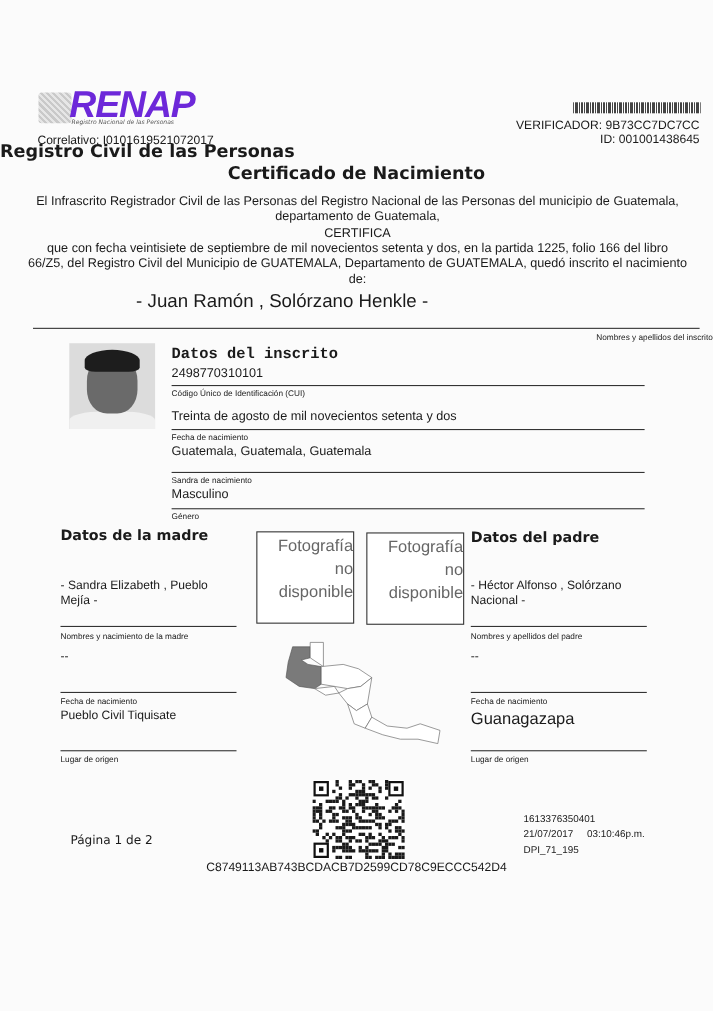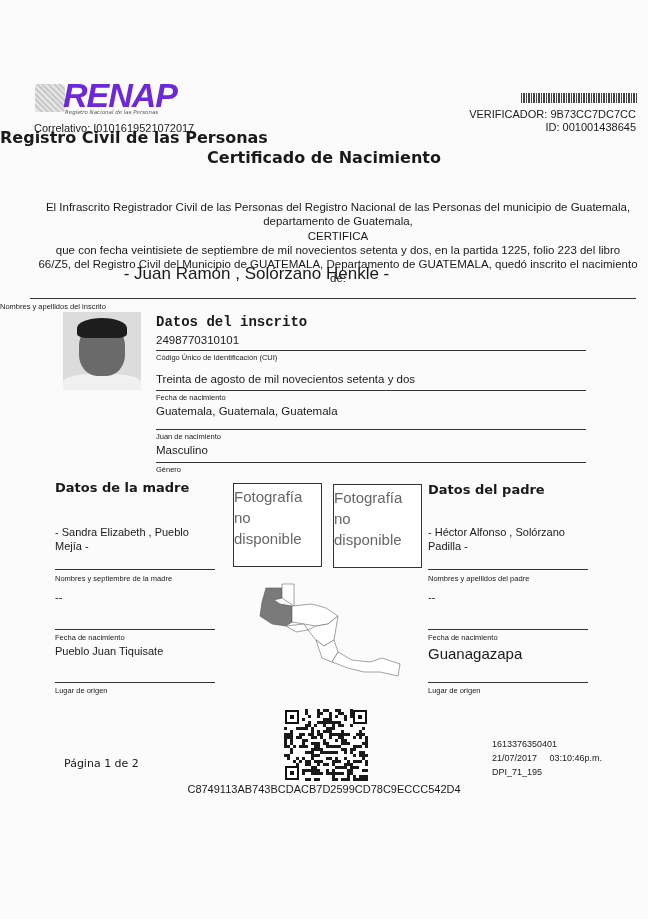--- a/index.html
+++ b/index.html
@@ -17,29 +17,29 @@
   #logo .sub { position:absolute; left:30px; top:31px; font-size:5.5px; font-style:italic; color:#555; }
   #correlativo { left:34px; top:122px; font-size:11px; }
   #barcode { left:521px; top:93px; width:116px; height:10px;
      background:repeating-linear-gradient(90deg,#444 0 1px,#fff 1px 2px,#444 2px 4px,#fff 4px 5px); }
   #verificador { right:12px; top:108px; font-size:11px; text-align:right;margin-left:28px; }
   #docid { right:12px; top:121px; font-size:11px; text-align:right; }
 
   #title1 { left:0; width:648px; top:128px; font-weight:bold; font-size:16px; }
   #title2 { left:0; width:648px; top:148px; text-align:center; font-weight:bold; font-size:16px; }
 
-  .para { left:38px; width:600px; text-align:center; font-size:11.5px; line-height:14px;margin-top:24px; }
+  .para { left:25px; width:600px; text-align:center; font-size:11.5px; line-height:14px; }
   #p1 { top:176px; }
   #certifica { top:205px; }
   #p2 { top:219px; }
   #fullname { left:0; width:513px; top:264px; text-align:center; font-size:17px; }
   .rule { height:0; border-top:1.5px solid #333; }
   #rule-name { left:30px; width:606px; top:298px; }
   .caption { font-size:7.5px; color:#222; }
-  #cap-name { left:0; width:648px; top:302px; text-align:left; }
+  #cap-name { left:0; width:648px; top:302px; text-align:right; }
 
   
   #photo { left:63px; top:312px; width:78px; height:78px; background:#dcdcdc; overflow:hidden; }
   #photo .head { position:absolute; left:16px; top:10px; width:46px; height:54px; border-radius:45% 45% 40% 40%; background:#6a6a6a; }
   #photo .hair { position:absolute; left:14px; top:6px; width:50px; height:20px; border-radius:50% 50% 20% 20%; background:#1d1d1d; }
   #photo .shirt { position:absolute; left:0; top:62px; width:78px; height:20px; border-radius:40% 40% 0 0; background:#f0f0f0; }
   #h-inscrito { left:156px; top:314px; font-weight:bold; font-size:14px;font-family:Liberation Mono, monospace; }
   .val { font-size:11.5px; }
   .lbl { font-size:7.5px; }
   #cui-val { left:156px; top:334px; }
@@ -73,31 +73,31 @@
   #madre-fecha-lbl { left:55px; top:633px; }
   #padre-fecha-lbl { left:428px; top:633px; }
   #madre-lugar { left:55px; top:645px; font-size:11px; }
   #padre-lugar { left:428px; top:645px; font-size:15px; }
   #rule-madre-lugar { left:55px; width:160px; top:682px; }
   #rule-padre-lugar { left:428px; width:160px; top:682px; }
   #madre-lugar-lbl { left:55px; top:686px; }
   #padre-lugar-lbl { left:428px; top:686px; }
 
   .nophoto { width:89px; height:84px; border:1px solid #333; background:#fff; color:#666;
-    font-size:15px; text-align:left; line-height:21px; padding-top:2px; box-sizing:border-box; }
+    font-size:15px; text-align:right; line-height:21px; padding-top:2px; box-sizing:border-box; }
   #nophoto-madre { left:233px; top:483px; }
   #nophoto-padre { left:333px; top:484px; }
 
   #map { left:252px; top:580px; width:160px; height:100px; }
 
   
   #qr { left:284px; top:709px; width:84px; height:72px; }
   #pagina { left:64px; top:757px; font-size:11px; }
   #hash { left:0; width:648px; top:783px; text-align:center; font-size:11px; }
-  .meta { font-size:9px; left:476px;margin-left:16px; }
+  .meta { font-size:9px; left:476px; }
   #meta1 { top:739px; }
   #meta2 { top:753px; }
   #meta3 { top:767px; }
 </style>
 </head>
 <body>
 
 <div id="logo" class="abs">
   <div class="mark"></div>
   <div class="word">RENAP</div>
@@ -105,68 +105,68 @@
 </div>
 <div id="correlativo" class="abs cond">Correlativo: I0101619521072017</div>
 <div id="barcode" class="abs"></div>
 <div id="verificador" class="abs cond">VERIFICADOR: 9B73CC7DC7CC</div>
 <div id="docid" class="abs cond">ID: 001001438645</div>
 <div id="title1" class="abs">Registro Civil de las Personas</div>
 <div id="title2" class="abs">Certificado de Nacimiento</div>
 
 <div id="p1" class="abs para cond">El Infrascrito Registrador Civil de las Personas del Registro Nacional de las Personas del municipio de Guatemala, departamento de Guatemala,</div>
 <div id="certifica" class="abs para cond">CERTIFICA</div>
-<div id="p2" class="abs para cond">que con fecha veintisiete de septiembre de mil novecientos setenta y dos, en la partida 1225, folio 223  del libro 66/Z5, del Registro Civil del Municipio de GUATEMALA, Departamento de GUATEMALA, quedó inscrito el nacimiento  de:</div>
+<div id="p2" class="abs para cond">que con fecha veintisiete de septiembre de mil novecientos setenta y dos, en la partida 1225, folio 166  del libro 66/Z5, del Registro Civil del Municipio de GUATEMALA, Departamento de GUATEMALA, quedó inscrito el nacimiento  de:</div>
 <div id="fullname" class="abs cond">- Juan Ramón , Solórzano Henkle -</div>
 <div id="rule-name" class="abs rule"></div>
 <div id="cap-name" class="abs caption cond">Nombres y apellidos del inscrito</div>
 
 <div id="photo" class="abs">
   <div class="shirt"></div>
     <div class="head"></div>
     <div class="hair"></div>
 </div>
 <div id="h-inscrito" class="abs">Datos del inscrito</div>
 <div id="cui-val" class="abs val cond">2498770310101</div>
 <div id="rule-cui" class="abs rule"></div>
 <div id="cui-lbl" class="abs lbl cond">Código Único de Identificación (CUI)</div>
 <div id="fecha-val" class="abs val cond">Treinta de agosto de mil novecientos setenta y dos</div>
 <div id="rule-fecha" class="abs rule"></div>
 <div id="fecha-lbl" class="abs lbl cond">Fecha de nacimiento</div>
 <div id="lugar-val" class="abs val cond">Guatemala, Guatemala, Guatemala</div>
 <div id="rule-lugar" class="abs rule"></div>
-<div id="lugar-lbl" class="abs lbl cond">Juan de nacimiento</div>
+<div id="lugar-lbl" class="abs lbl cond">Sandra de nacimiento</div>
 <div id="genero-val" class="abs val cond">Masculino</div>
 <div id="rule-genero" class="abs rule"></div>
 <div id="genero-lbl" class="abs lbl cond">Género</div>
 
 <div id="h-madre" class="abs h-parent">Datos de la madre</div>
 <div id="madre-name" class="abs pname cond">- Sandra Elizabeth , Pueblo Mejía -</div>
 <div id="rule-madre-name" class="abs rule"></div>
-<div id="madre-name-lbl" class="abs lbl cond">Nombres y septiembre de la madre</div>
+<div id="madre-name-lbl" class="abs lbl cond">Nombres y nacimiento de la madre</div>
 <div id="madre-fecha" class="abs cond">--</div>
 <div id="rule-madre-fecha" class="abs rule"></div>
 <div id="madre-fecha-lbl" class="abs lbl cond">Fecha de nacimiento</div>
-<div id="madre-lugar" class="abs cond">Pueblo Juan Tiquisate</div>
+<div id="madre-lugar" class="abs cond">Pueblo Civil Tiquisate</div>
 <div id="rule-madre-lugar" class="abs rule"></div>
 <div id="madre-lugar-lbl" class="abs lbl cond">Lugar de origen</div>
 
 <div id="nophoto-madre" class="abs nophoto cond">
   <div>Fotografía</div>
   <div>no</div>
   <div>disponible</div>
 </div>
 <div id="nophoto-padre" class="abs nophoto cond">
   <div>Fotografía</div>
   <div>no</div>
   <div>disponible</div>
 </div>
 
 <div id="h-padre" class="abs h-parent">Datos del padre</div>
-<div id="padre-name" class="abs pname cond">- Héctor Alfonso , Solórzano Padilla -</div>
+<div id="padre-name" class="abs pname cond">- Héctor Alfonso , Solórzano Nacional -</div>
 <div id="rule-padre-name" class="abs rule"></div>
 <div id="padre-name-lbl" class="abs lbl cond">Nombres y apellidos del padre</div>
 <div id="padre-fecha" class="abs cond">--</div>
 <div id="rule-padre-fecha" class="abs rule"></div>
 <div id="padre-fecha-lbl" class="abs lbl cond">Fecha de nacimiento</div>
 <div id="padre-lugar" class="abs cond">Guanagazapa</div>
 <div id="rule-padre-lugar" class="abs rule"></div>
 <div id="padre-lugar-lbl" class="abs lbl cond">Lugar de origen</div>
 
 <svg id="map" class="abs" viewBox="0 0 160 100">

